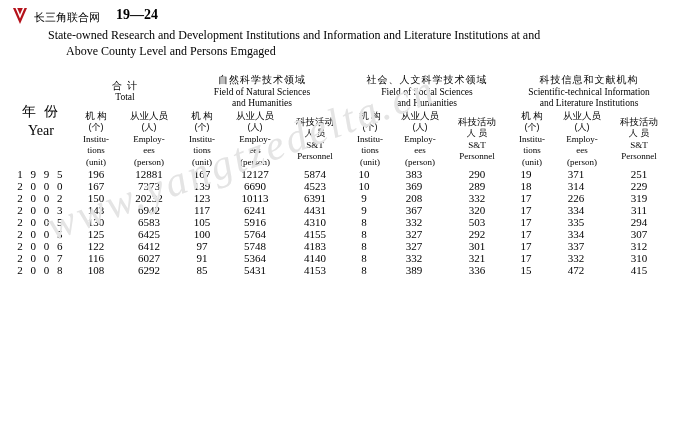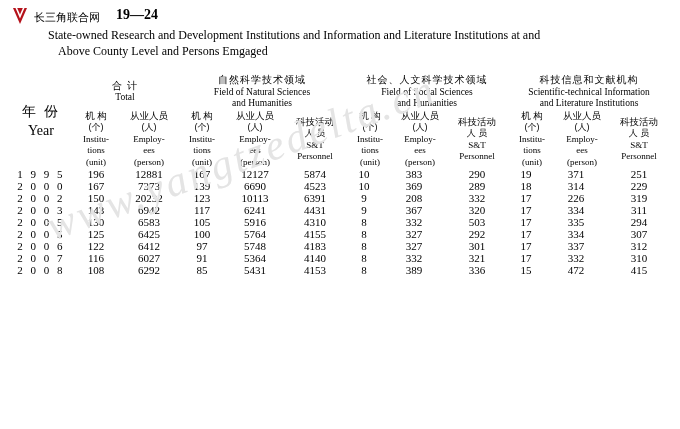--- a/index.html
+++ b/index.html
@@ -55,21 +55,21 @@
     margin-left: 12px;
     margin-top: 1px;
     white-space: nowrap;
   }
   .tbl-title-en {
     font-size: 12px;
     margin: 2px 0 0 36px;
     line-height: 1.35;
     max-width: 600px;
   }
-  .tbl-title-en .l2 { display: block; margin-left: 10px; }
+  .tbl-title-en .l2 { display: block; margin-left: 18px; }
 
   
   .watermark {
     position: absolute;
     left: 40px;
     top: 205px;
     font-family: "Liberation Serif", serif;
     font-size: 42px;
     color: #e4e4e4;
     letter-spacing: 3px;

